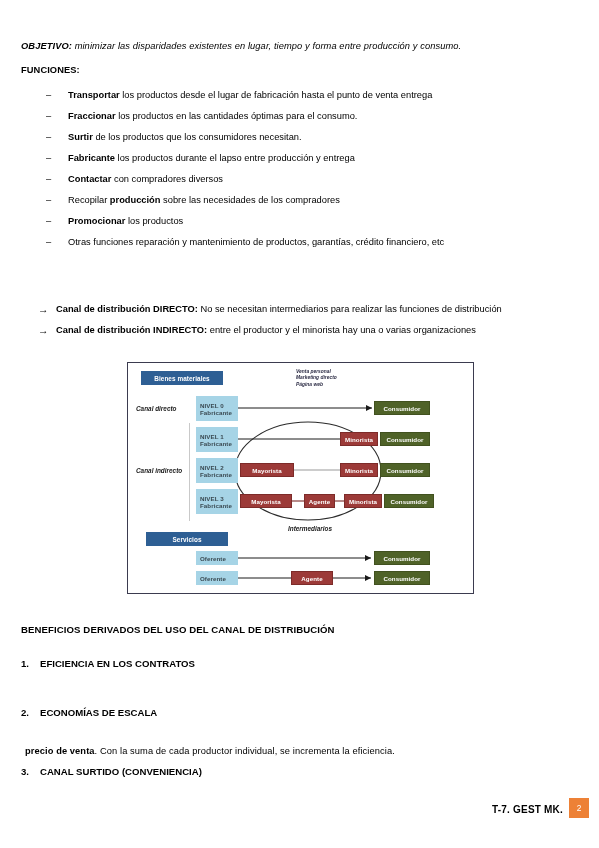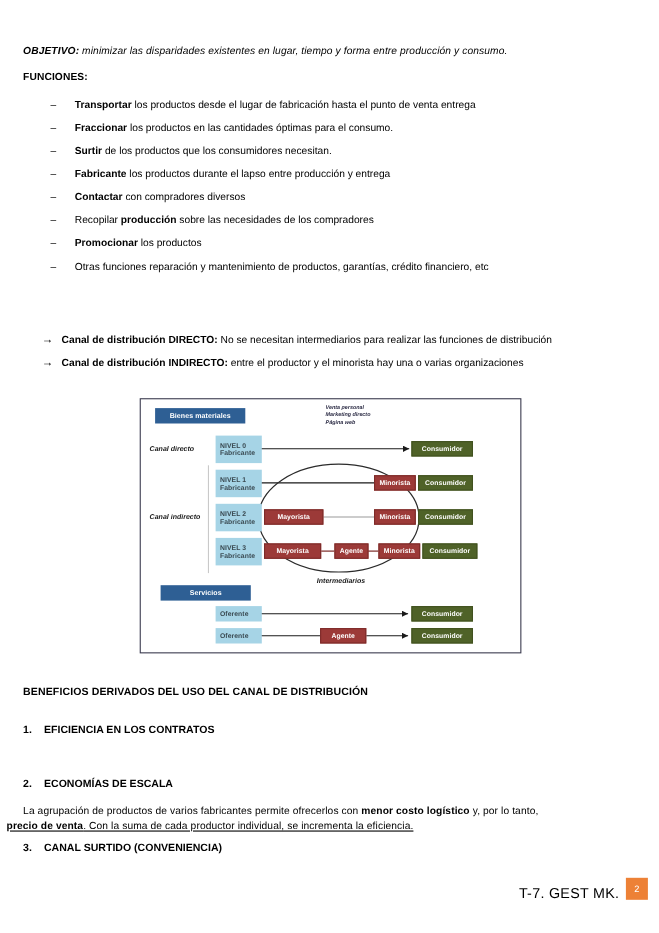--- a/index.html
+++ b/index.html
@@ -178,22 +178,22 @@
     position:absolute;
     left:0;
     top:798px;
     width:599px;
     height:24px;
   }
   #footer .ftext{
     position:absolute;
     right:36px;
     top:6px;
-    font-size:13px;
-    font-weight:normal;
+    font-size:10px;
+    font-weight:bold;
     letter-spacing:0.02em;
   }
   #footer .pagebox{
     position:absolute;
     right:10px;
     top:0px;
     width:20px;
     height:20px;
     background:#ed8136;
     color:#ffffff;
@@ -350,22 +350,21 @@
 
   <div class="numitem" style="left:21px; top:658px;">
     <span class="num">1.</span>
     <span class="ntxt">EFICIENCIA EN LOS CONTRATOS</span>
   </div>
 
   <div class="numitem" style="left:21px; top:707px;">
     <span class="num">2.</span>
     <span class="ntxt">ECONOMÍAS DE ESCALA</span>
   </div>
-  <div class="para" style="left:21px; top:731px; width:558px;"><span>La agrupación de productos de varios fabricantes permite ofrecerlos con </span><span class="b">menor costo logístico</span><span> y, por lo tanto,</span></div>
-  <div class="para" style="left:6px; top:745px; width:558px;text-decoration:underline;"><span class="b">precio de venta</span><span>. Con la suma de cada productor individual, se incrementa la eficiencia.</span></div>
+  <div class="para" style="left:25px; top:745px; width:558px;"><span class="b">precio de venta</span><span>. Con la suma de cada productor individual, se incrementa la eficiencia.</span></div>
 
   <div class="numitem" style="left:21px; top:766px;">
     <span class="num">3.</span>
     <span class="ntxt">CANAL SURTIDO (CONVENIENCIA)</span>
   </div>
 
   <div id="footer">
     <span class="ftext">T-7. GEST MK.</span>
     <span class="pagebox">2</span>
   </div>

